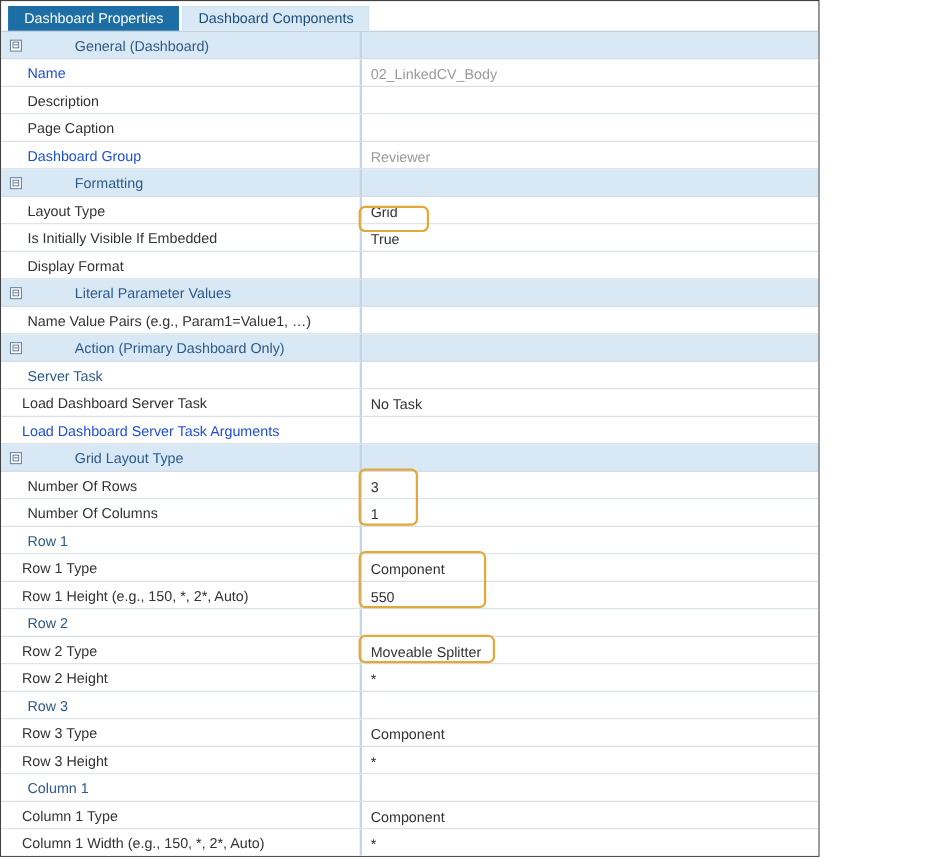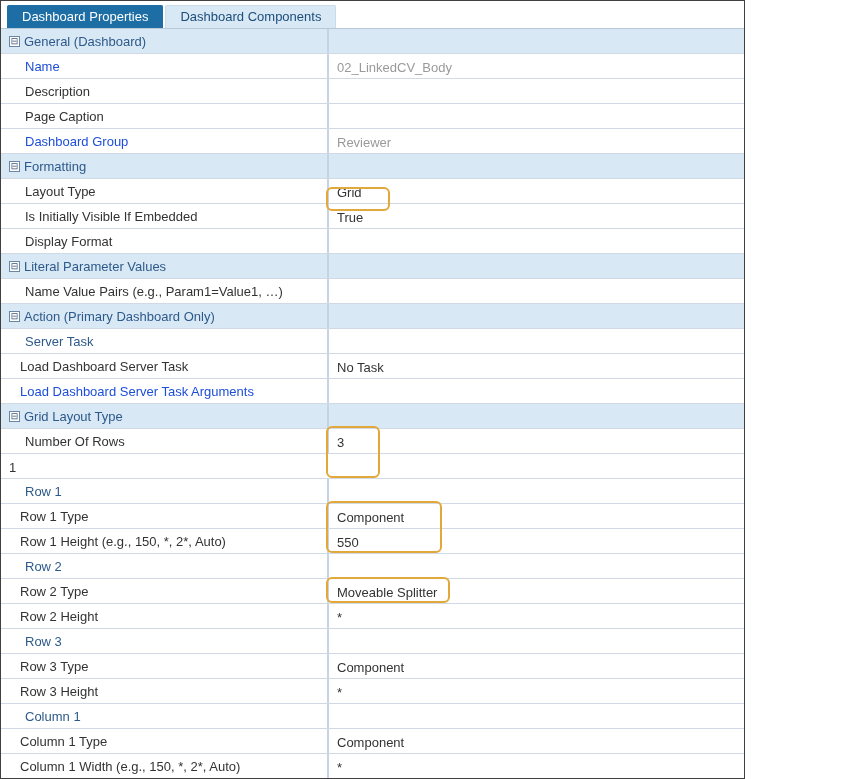--- a/index.html
+++ b/index.html
@@ -75,20 +75,21 @@
     font-size: 9px;
     line-height: 1;
     background: #fff;
     color: #3a5575;
     margin-left: 4px;
     flex-shrink: 0;
   }
   .group-title {
     color: #2d5a8a;
     font-weight: 400;
+    margin-left: 44px;
   }
   .sub-title {
     color: #2d5a8a;
     font-weight: 400;
   }
   .prop-label {
     color: #333;
   }
   .prop-label.disabled { color: #1d4ed8; }
   .prop-value { color: #333; }
@@ -232,20 +233,23 @@
     </div>
     <div class="row">
       <div class="cell-label indent-1">
           <span class="prop-label">Number Of Rows</span>
         </div>
       <div class="cell-value">
           <span class="prop-value">3</span>
         </div>
     </div>
     <div class="row">
+      <div class="cell-label indent-1">
+          <span class="prop-label">Number Of Columns</span>
+        </div>
       <div class="cell-value">
           <span class="prop-value">1</span>
         </div>
     </div>
 
     <div class="row">
       <div class="cell-label indent-1">
           <span class="sub-title">Row 1</span>
         </div>
       <div class="cell-value"></div>

